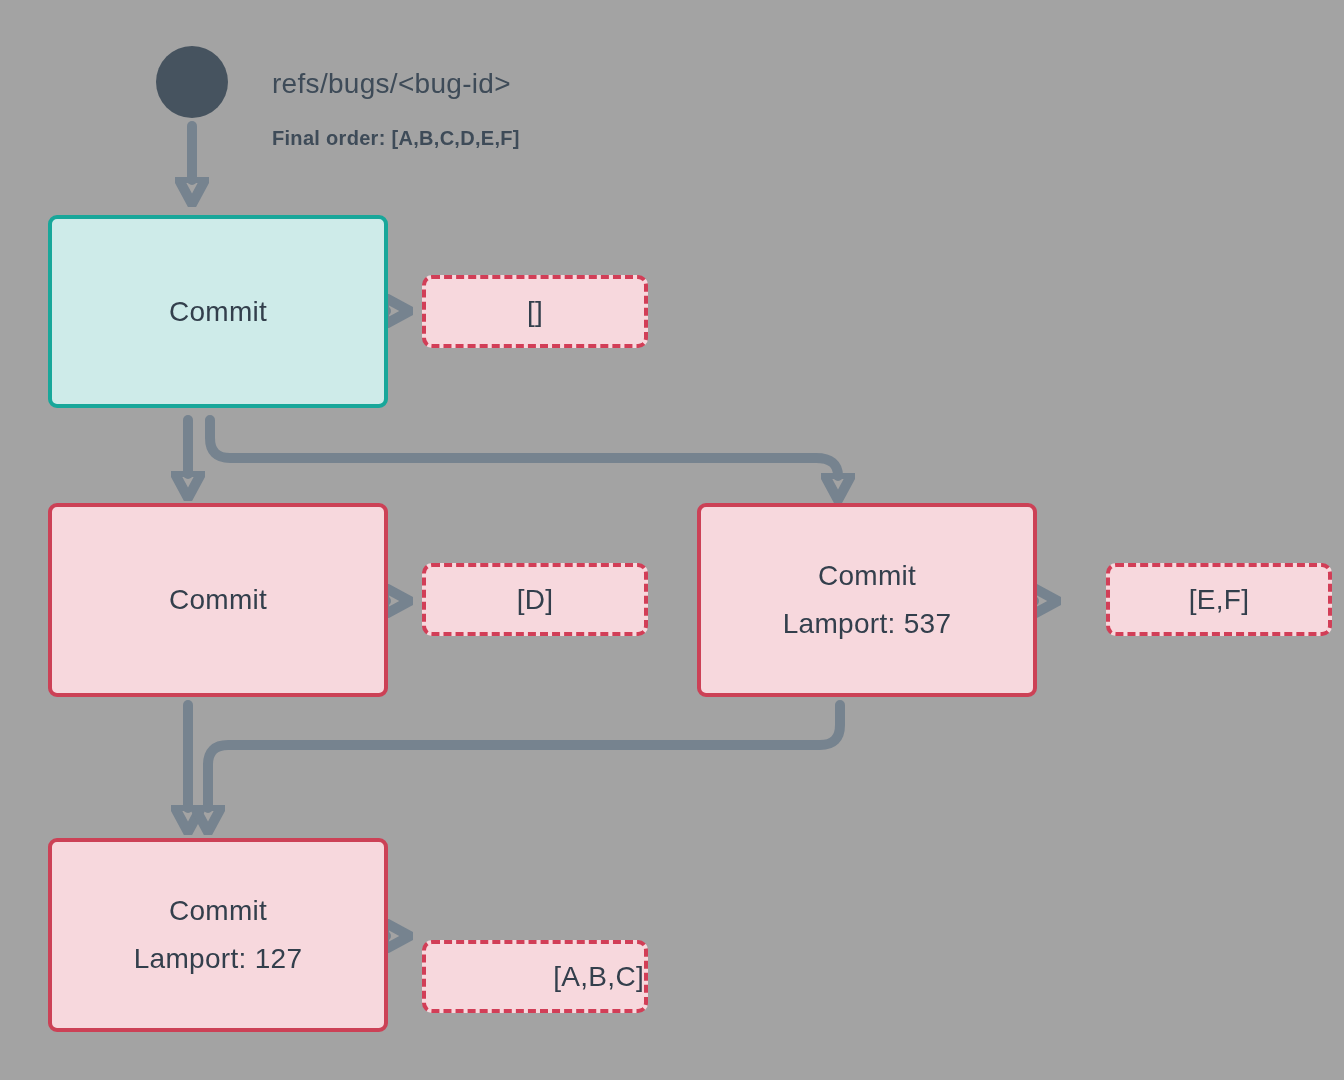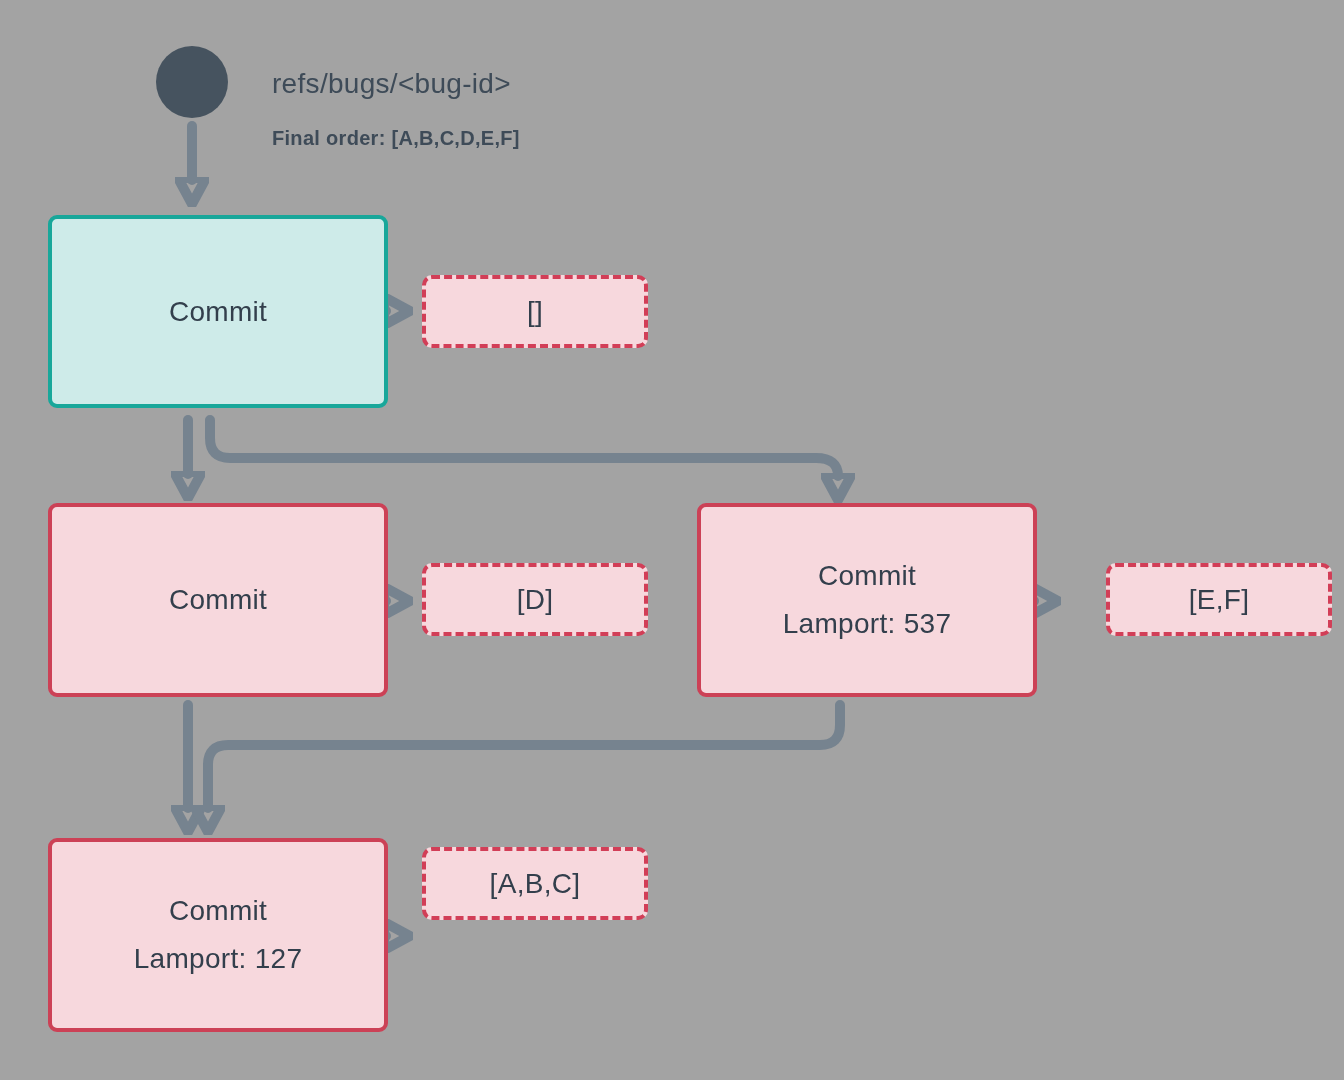--- a/index.html
+++ b/index.html
@@ -38,21 +38,21 @@
 
   .payload{
     position:absolute;width:226px;height:73px;border-radius:10px;
     background:#f7d8dd;border:4px dashed #d23e57;
     display:flex;align-items:center;justify-content:center;
     font-size:28px;color:#333f4c;letter-spacing:.3px;box-sizing:border-box;
   }
   .payload-empty{left:422px;top:275px;}
   .payload-d{left:422px;top:563px;}
   .payload-ef{left:1070px;top:563px;margin-left:36px;}
-  .payload-abc{left:422px;top:847px;}
+  .payload-abc{left:422px;top:940px;justify-content:flex-end;}
 </style>
 </head>
 <body>
 
 <div class="canvas">
 
   <svg class="arrows" width="1344" height="1080" viewBox="0 0 1344 1080">
     <defs>
       <marker id="ah" markerUnits="userSpaceOnUse" markerWidth="30" markerHeight="34" refX="3" refY="17" orient="auto">
         <path d="M1,3 L27,17 L1,31 Z" fill="#76838f" stroke="none"></path>

